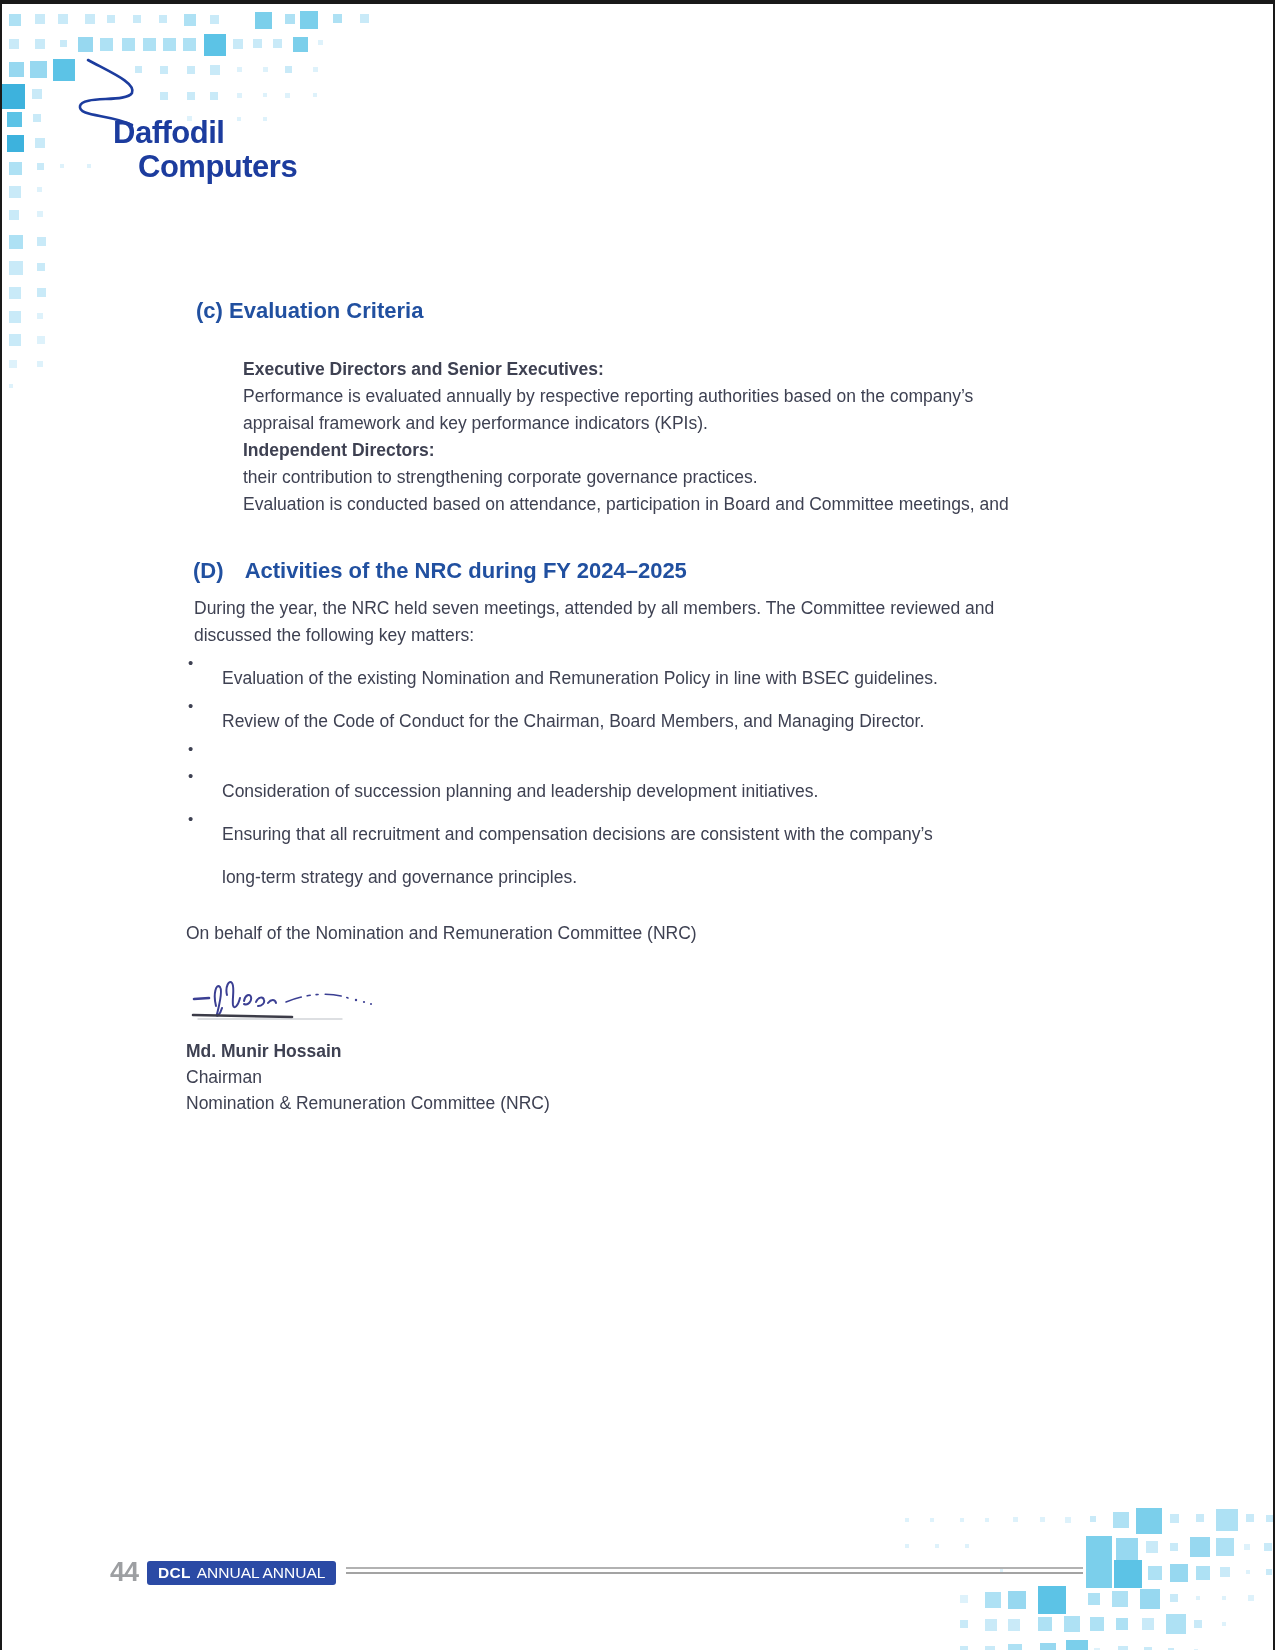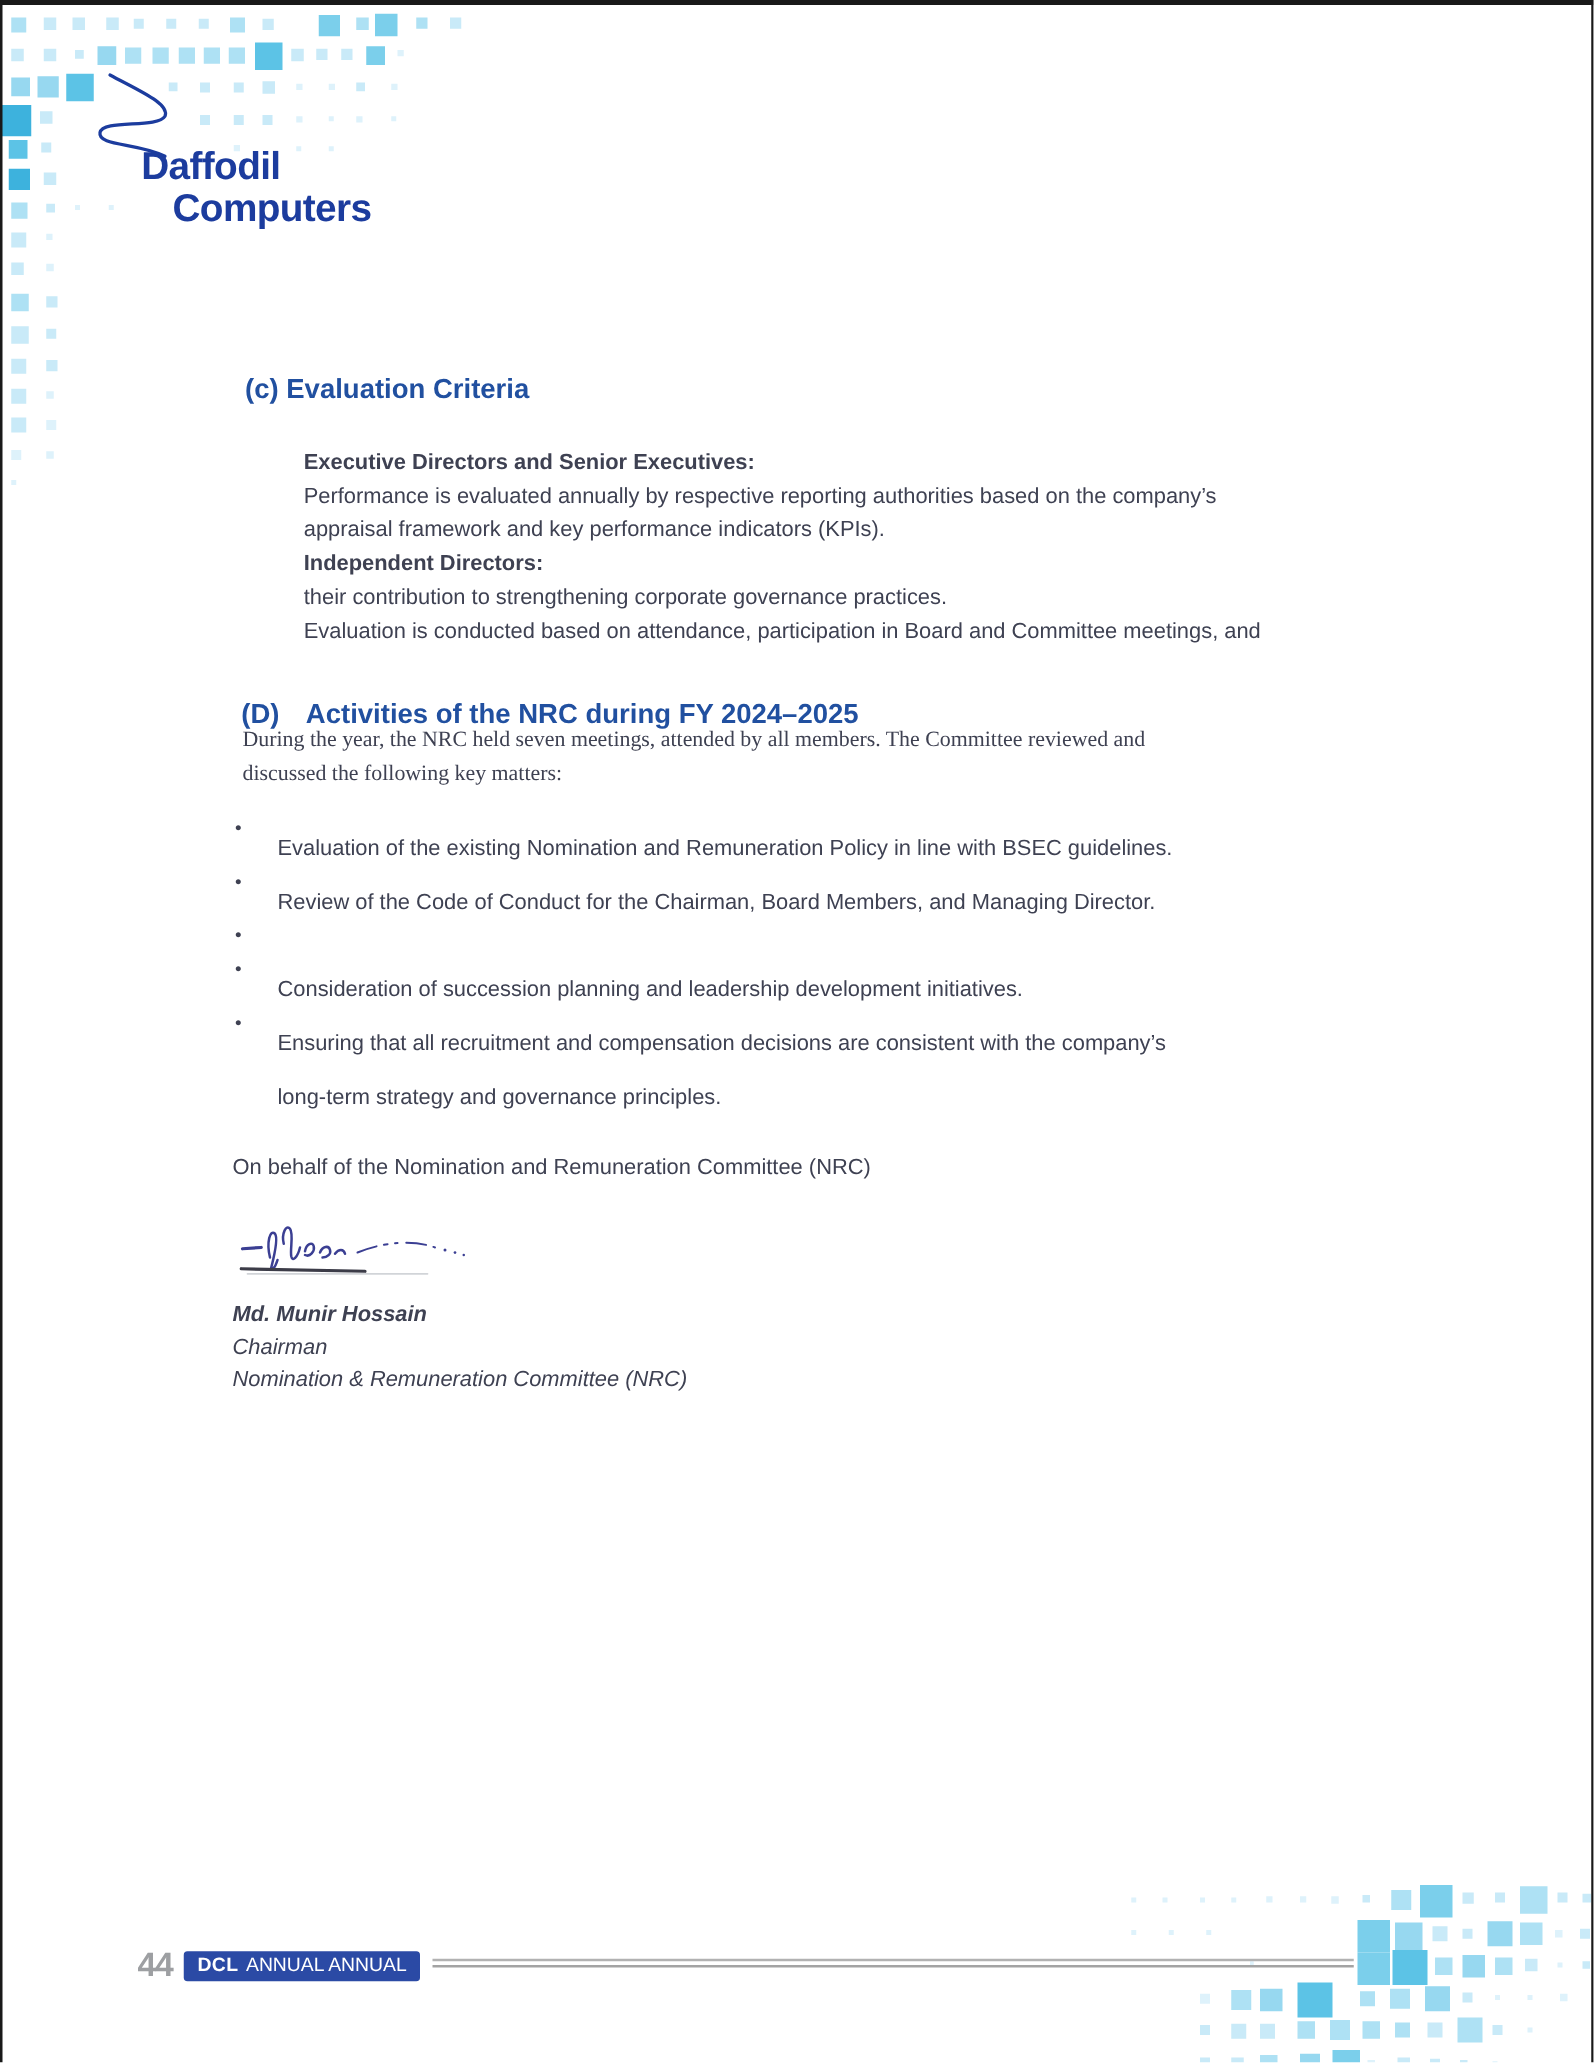--- a/index.html
+++ b/index.html
@@ -24,31 +24,31 @@
   
   .h-blue{position:absolute;color:var(--heading,#2150a0);font-weight:700;font-size:22px;white-space:nowrap;}
   #heading-c{left:196px;top:294px;}
   #heading-d{left:193px;top:554px;}
   #heading-d .ttl{margin-left:15px;}
 
   .body-txt{color:var(--body,#3e4152);font-size:17.5px;line-height:27px;white-space:nowrap;}
   .b{font-weight:700;}
 
   #c-block{position:absolute;left:243px;top:352px;}
-  #d-intro{position:absolute;left:194px;top:574px;font-family:Liberation Serif, serif;}
+  #d-intro{position:absolute;left:194px;top:591px;}
 
   #bullets{position:absolute;left:188px;top:645px;}
   .bullet-row{display:flex;}
   .dot{width:34px;flex:0 0 34px;font-size:15px;line-height:27px;color:var(--body,#3e4152);}
   .bl{display:block;margin-top:16px;}
 
   #on-behalf{position:absolute;left:186px;top:916px;}
   #signature{position:absolute;left:190px;top:968px;}
   #sign-block{position:absolute;left:186px;top:1034px;}
-  #sign-block .line{line-height:26px;font-style:italic;}
+  #sign-block .line{line-height:26px;}
 
   
   #page-number{position:absolute;left:110px;top:1553px;font-size:27px;font-weight:700;
                color:var(--pgnum,#9d9fa2);letter-spacing:-1px;}
   #footer-badge{position:absolute;left:147px;top:1557px;height:24px;padding:0 11px;
                 background:var(--badge,#2b4aa5);border-radius:3px;color:#fff;
                 font-size:15.5px;display:flex;align-items:center;white-space:nowrap;z-index:5;}
   #footer-badge .dcl{font-weight:700;margin-right:6px;letter-spacing:0.3px;}
   #footer-rule{position:absolute;left:346px;top:1563px;width:737px;z-index:1;}
   #footer-rule .r1{height:2px;background:#b2b2b2;margin-bottom:3px;}

